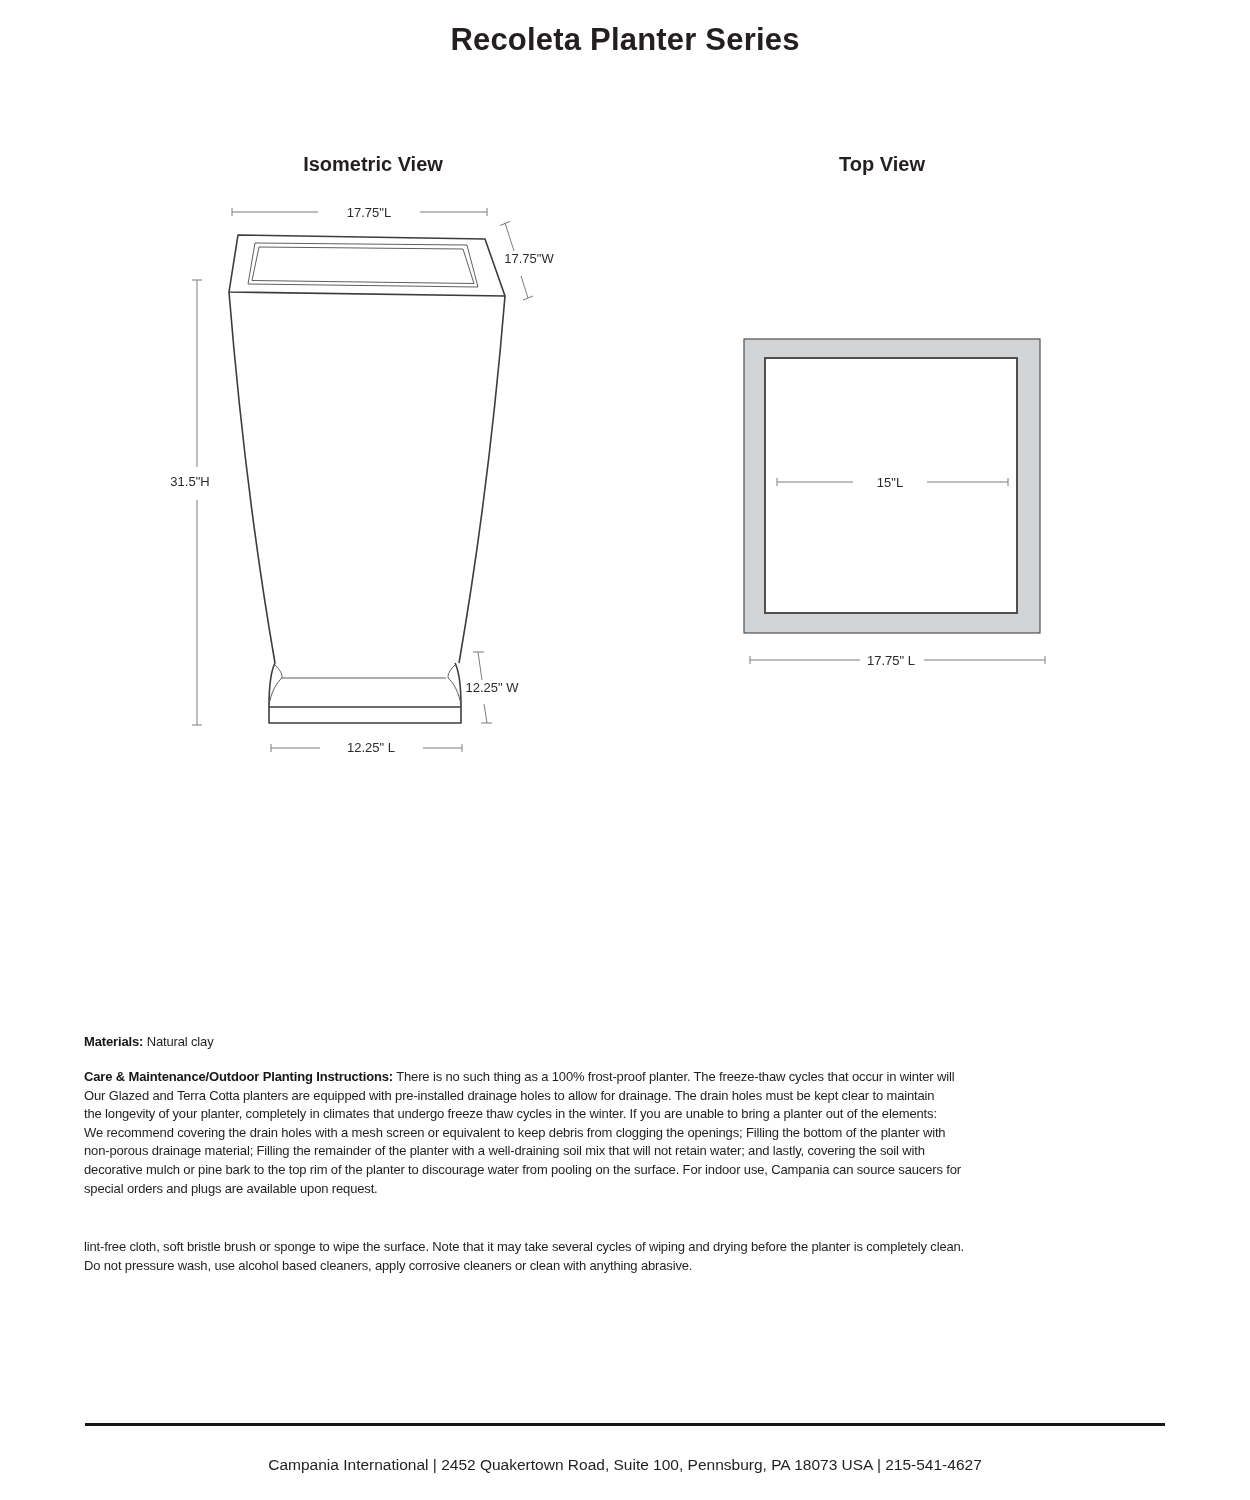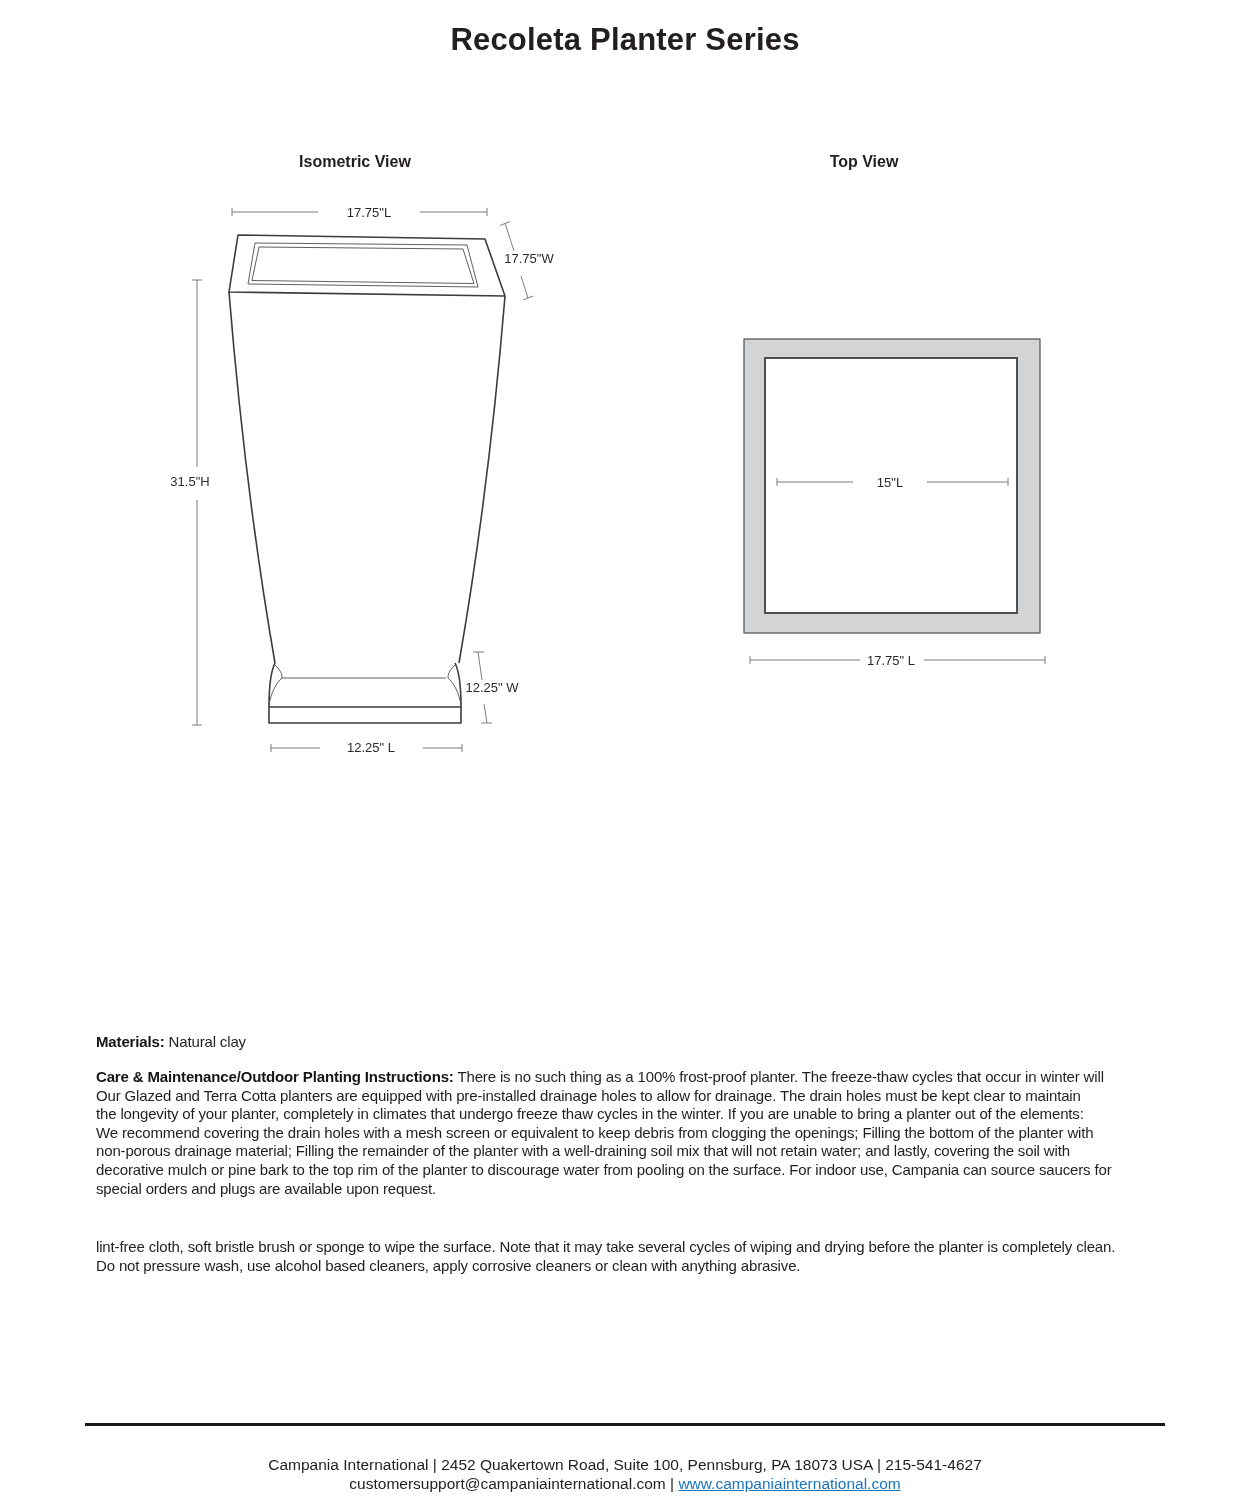--- a/index.html
+++ b/index.html
@@ -7,33 +7,33 @@
     position:relative; width:1250px; height:1500px; background:#ffffff;
     font-family:"Liberation Sans", sans-serif; color:#231f20; overflow:hidden;padding-left:40px;
   }
   .page-title {
     position:absolute; top:22px; left:0; width:1250px; margin:0;
     text-align:center; font-size:31px; font-weight:bold; color:#231f20;
     letter-spacing:0.2px;
   }
   .view-title {
     position:absolute; top:153px; transform:translateX(-50%);
-    font-size:16px; font-weight:bold; white-space:nowrap;
+    font-size:20px; font-weight:bold; white-space:nowrap;margin-left:18px;
   }
   #iso-svg { position:absolute; left:150px; top:190px; }
   #top-svg { position:absolute; left:720px; top:320px; }
   svg text {
     font-family:"Liberation Sans", sans-serif; font-size:13px; fill:#2b2b2b;
   }
   .outline { stroke:#3c3c3c; stroke-width:1.6; fill:none; stroke-linejoin:round; }
   .outline-fill { stroke:#3c3c3c; stroke-width:1.6; fill:#ffffff; stroke-linejoin:round; }
   .thin { stroke:#4d4d4d; stroke-width:0.9; fill:none; }
   .dim { stroke:#7d7d7d; stroke-width:1; fill:none; }
   .specs {
-    position:absolute; left:96px; width:1080px; font-size:15px;
+    position:absolute; left:84px; width:1080px; font-size:13px;
     letter-spacing:-0.15px; color:#1f1f1f;
   }
   .spec-line { line-height:18.6px; white-space:nowrap; }
   .spec-line b { font-weight:bold; color:#151515; }
   #materials-line { top:1033px; position:absolute; }
   #care-block { top:1068px; position:absolute; }
   #cleaning-block { top:1238px; position:absolute; }
   .footer-rule {
     position:absolute; left:85px; top:1423px; width:1080px; height:3px;
     background:#181818;
@@ -151,15 +151,14 @@
     <div class="spec-line">special orders and plugs are available upon request.</div>
   </div>
 
   <div class="specs" id="cleaning-block">
     <div class="spec-line">lint-free cloth, soft bristle brush or sponge to wipe the surface. Note that it may take several cycles of wiping and drying before the planter is completely clean.</div>
     <div class="spec-line">Do not pressure wash, use alcohol based cleaners, apply corrosive cleaners or clean with anything abrasive.</div>
   </div>
 
   <div class="footer-rule"></div>
   <div class="footer-text" id="footer-line1">Campania International | 2452 Quakertown Road, Suite 100, Pennsburg, PA 18073 USA | 215-541-4627</div>
-  <div class="footer-text" id="footer-line2"><span>customersupport@campaniainternational.com</span><span> | </span><a id="footer-link">www.campaniainternational.com</a></div>
 
 </div>
 
 </body></html>

